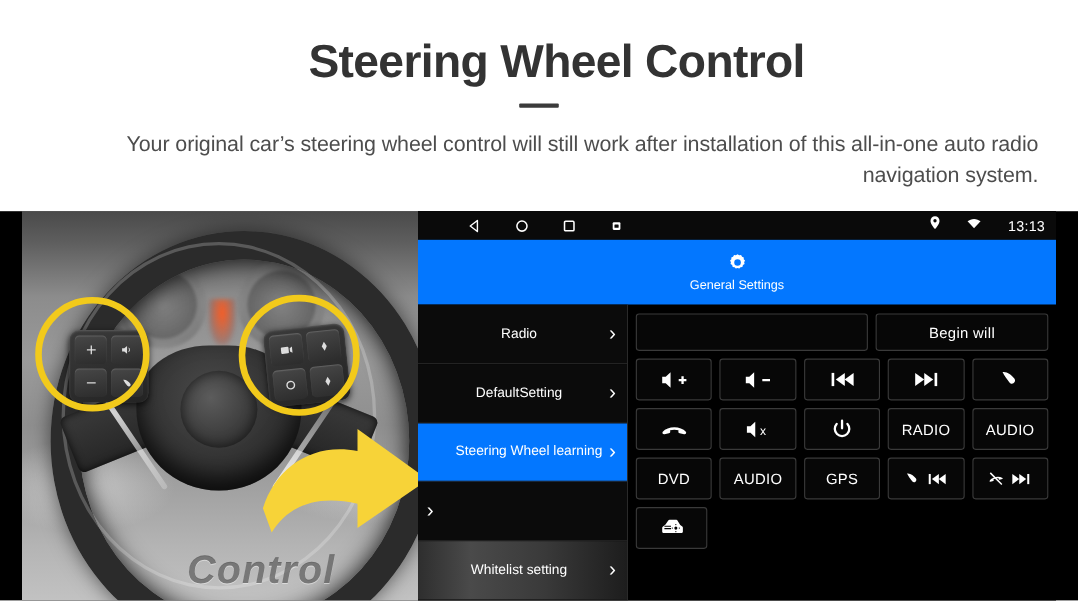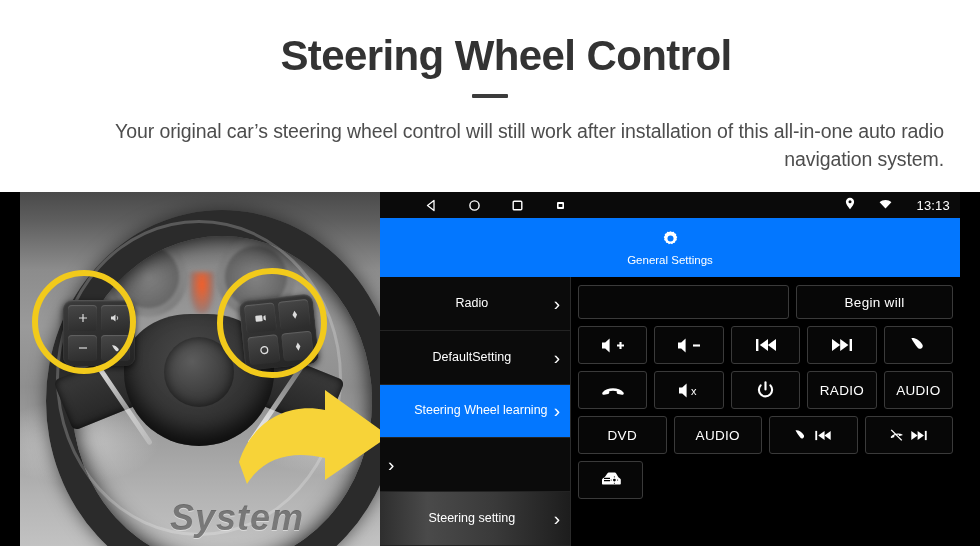--- a/index.html
+++ b/index.html
@@ -413,21 +413,21 @@
 
       <div class="hl-circle c1"></div>
       <div class="hl-circle c2"></div>
 
       <div class="arrow-wrap">
         <svg width="160" height="110" viewBox="0 0 160 110">
           <path d="M6 78 C 18 40, 52 18, 92 26 L 92 6 L 156 52 L 92 96 L 92 74 C 58 66, 30 74, 14 100 Z" fill="#f7d338"></path>
         </svg>
       </div>
 
-      <div class="watermark">System</div>
+      <div class="watermark">Control</div>
     </div>
 
     <div class="device">
 
       <div class="statusbar">
         <div class="nav-icons">
           <div class="nav-ic">
             <svg width="13" height="13" viewBox="0 0 13 13">
                 <path d="M9 1.5L2.5 6.5L9 11.5z" fill="none" stroke="#fff" stroke-width="1.3" stroke-linejoin="round"></path>
               </svg>
@@ -489,21 +489,21 @@
             <span class="chev">›</span>
           </div>
           <div class="menu-item selected">
             <span class="mi-label">Steering Wheel learning</span>
             <span class="chev">›</span>
           </div>
           <div class="menu-item">
             <span class="chev">›</span>
           </div>
           <div class="menu-item highlight">
-            <span class="mi-label">Steering setting</span>
+            <span class="mi-label">Whitelist setting</span>
             <span class="chev">›</span>
           </div>
         </div>
 
         <div class="panel">
 
           <div class="panel-row top">
             <div class="pbtn display"></div>
             <div class="pbtn">Begin will</div>
           </div>
@@ -560,20 +560,21 @@
                   <path d="M9.5 1.4v7" stroke="#fff" stroke-width="2.1" stroke-linecap="round"></path>
                 </svg>
             </div>
             <div class="pbtn">RADIO</div>
             <div class="pbtn">AUDIO</div>
           </div>
 
           <div class="panel-row grid">
             <div class="pbtn">DVD</div>
             <div class="pbtn">AUDIO</div>
+            <div class="pbtn">GPS</div>
             <div class="pbtn">
               <span class="combo">
                 <svg width="15" height="15" viewBox="0 0 20 20">
                     <path d="M3.4 3.2c3.9-.6 8.2 2.3 10.9 6.2.9 1.4.5 3.2-1 4.1-1.2.7-2.8.3-3.6-.8C7.2 9.6 5 6.4 3.4 3.2z" fill="#fff"></path>
                   </svg>
                 <svg width="20" height="13" viewBox="0 0 26 16">
                     <rect x="3" y="2" width="2.4" height="12" fill="#fff"></rect>
                     <path d="M15 2v12L6.8 8z" fill="#fff"></path>
                     <path d="M23 2v12l-8.2-6z" fill="#fff"></path>
                   </svg>

